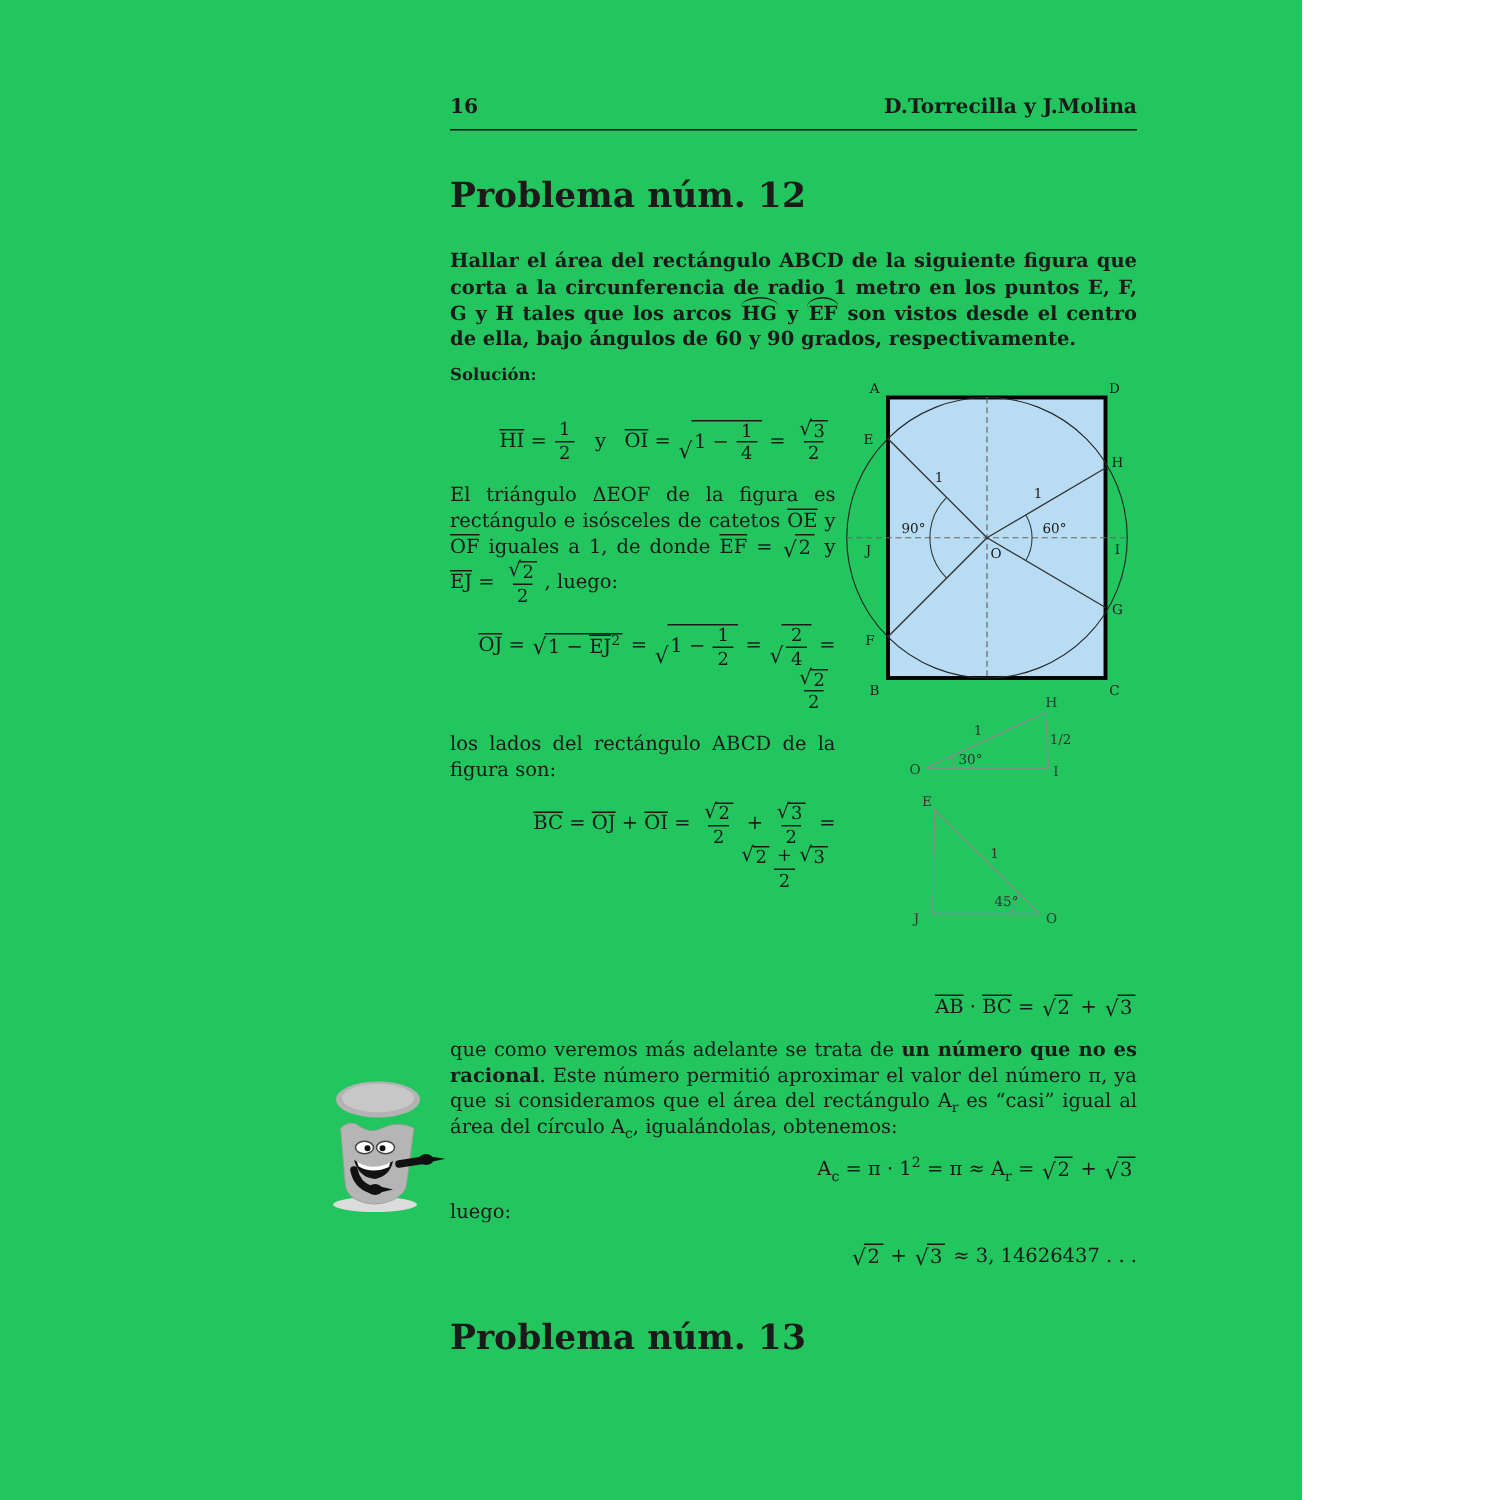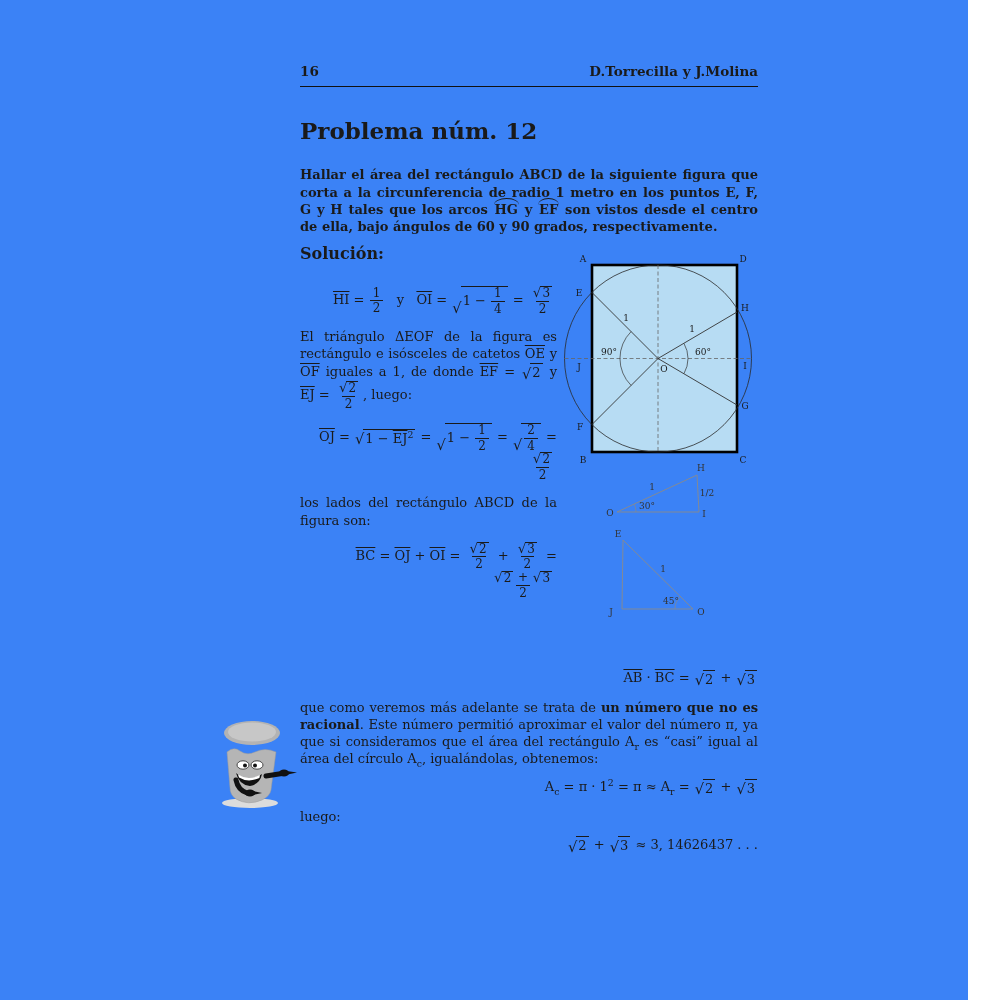--- a/index.html
+++ b/index.html
@@ -1,25 +1,25 @@
 <!DOCTYPE html>
 <html><head>
 <meta charset="utf-8">
 <style>
   html,body{margin:0;padding:0;background:#fff;}
-  .page{position:relative;width:968px;height:1000px;background:#3b82f6;overflow:hidden;
+  .page{position:relative;width:868px;height:1000px;background:#22c55e;overflow:hidden;
         font-family:"DejaVu Serif","Liberation Serif",serif;color:#1a1a1a;}
   .header{position:absolute;left:300px;top:63px;width:458px;display:flex;
           justify-content:space-between;font-weight:bold;font-size:13.5px;}
   .header-rule{position:absolute;left:300px;top:86px;width:458px;border-top:1.6px solid #111;}
   .content{position:absolute;left:300px;top:106px;width:458px;font-size:13px;line-height:1.32;}
   h2.problem-title{font-size:23px;margin:10px 0 20px;font-weight:bold;}
   h2.problem-title.second{margin-top:30px;}
   p.statement{font-weight:bold;text-align:justify;margin:0 0 8px;}
-  h3.solucion{font-size:16px;margin:2px 0 22px;font-weight:bold;}
+  h3.solucion{font-size:11px;margin:2px 0 22px;font-weight:bold;}
   .two-col{min-height:372px;}
   .leftcol{width:257px;text-align:justify;}
   .leftcol p{margin:0 0 9px;}
   .content p.plain{margin:0 0 6px;text-align:justify;}
   .formula{display:block;text-align:right;margin:11px 0;}
   .leftcol .formula{margin:13px 0;}
   
   .ol{text-decoration:overline;text-decoration-thickness:0.9px;}
   .arc{position:relative;display:inline-block;padding:0 1px;}
   .arc::before{content:"";position:absolute;left:0;right:0;top:-3px;height:6px;
@@ -149,20 +149,21 @@
         </span></span>
     <p class="plain">luego:</p>
     <span class="formula"><span class="sqrt">
           <span class="rad">√</span>
           <span class="inner">2</span>
         </span> + <span class="sqrt">
           <span class="rad">√</span>
           <span class="inner">3</span>
         </span> ≈ 3, 14626437 . . .</span>
 
+    <h2 class="problem-title second">Problema núm. 13</h2>
 
   </div>
 
   <svg class="fig" style="left:552px;top:249px" width="212" height="222" viewBox="0 0 212 222">
     <rect x="40" y="16" width="145" height="187" stroke="#000" stroke-width="2.6" fill="#b7dcf3"></rect>
     <circle cx="106" cy="109.5" r="93.5" fill="none" stroke="#2a2a2a" stroke-width="0.8"></circle>
     <line x1="12.5" y1="109.5" x2="199.5" y2="109.5" stroke="#666" stroke-width="0.8" stroke-dasharray="4 2.5"></line>
     <line x1="106" y1="16" x2="106" y2="203" stroke="#666" stroke-width="0.8" stroke-dasharray="4 2.5"></line>
     <line x1="106" y1="109.5" x2="40" y2="43.5" stroke="#333" stroke-width="0.9"></line>
     <line x1="106" y1="109.5" x2="40" y2="175.5" stroke="#333" stroke-width="0.9"></line>

